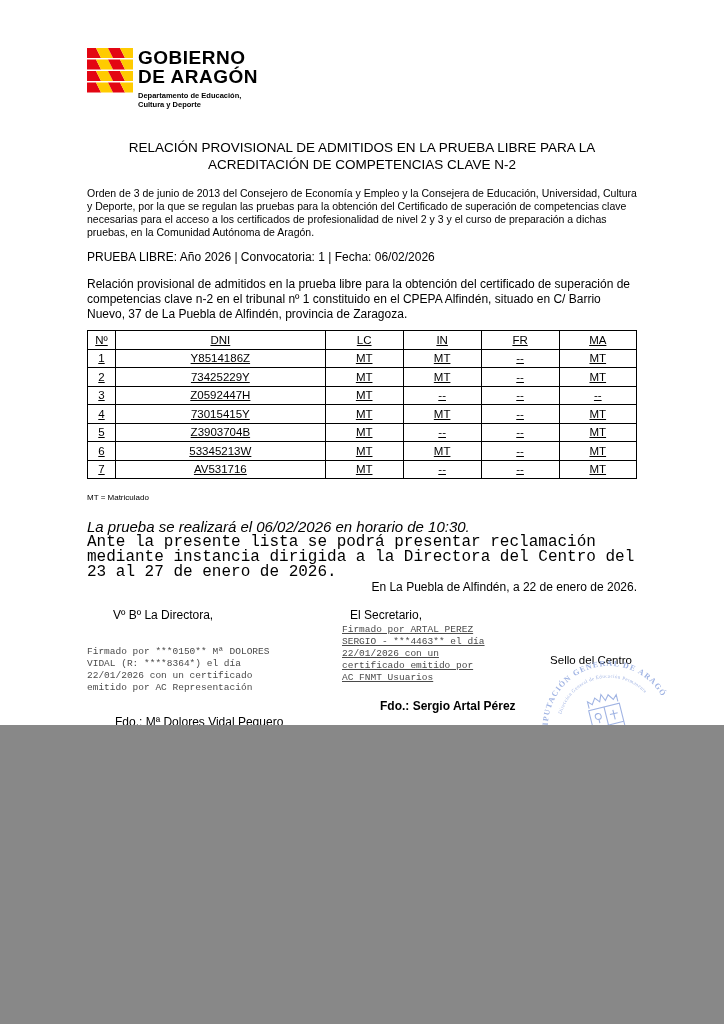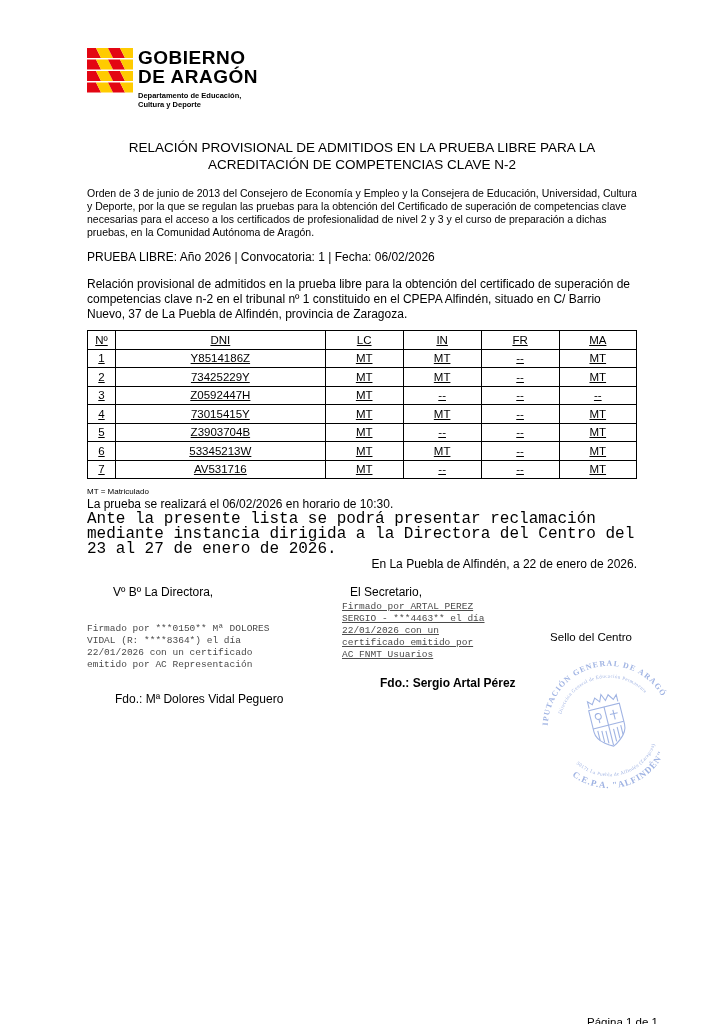--- a/index.html
+++ b/index.html
@@ -1,18 +1,18 @@
 <!DOCTYPE html>
 <html style="--logo-red: #e30613; --logo-yellow: #ffcb00; --stamp-blue: #8fa6de;"><head>
 <meta charset="utf-8">
 <style>
   html,body{margin:0;padding:0;background:#888;}
   .page{
     position:relative;
-    width:724px;height:1024px;
+    width:724px;height:725px;
     background:#ffffff;
     font-family:"Liberation Sans", sans-serif;
     color:#000;
     overflow:hidden;
     margin:0 auto;
   }
   .content{padding:0 87px;}
   
   .logo{display:flex;margin-top:48px;}
   .logo-icon{width:46px;height:45px;flex:0 0 auto;}
@@ -30,22 +30,22 @@
   table.results{margin-top:8px;width:100%;border-collapse:collapse;}
   table.results th, table.results td{
     border:1.5px solid #000;
     height:17.5px;padding:0 2px;
     font-size:11.5px;font-weight:normal;
     text-align:center;vertical-align:middle;text-decoration:underline;
   }
   col.c-num{width:5.1%;} col.c-dni{width:38.2%;}
   col.c-lc{width:14.2%;} col.c-in{width:14.2%;}
   col.c-fr{width:14.2%;} col.c-ma{width:14.1%;}
-  .table-note{margin-top:8px;font-size:8px;line-height:10px;}
-  .exam-line{font-size:12px;line-height:14px;}
+  .table-note{margin-top:14px;font-size:8px;line-height:10px;}
+  .exam-line{margin-top:17px;font-size:15px;line-height:14px;font-style:italic;}
   .claim-par{margin-top:1px;font-size:16px;line-height:15px;font-family:Liberation Mono, monospace;}
   .place-date{font-size:12px;line-height:14px;text-align:right;}
   
   .signatures{display:flex;margin-top:14px;align-items:flex-start;}
   .sig-col-left{width:255px;}
   .sig-col-mid{width:205px;}
   .sig-col-right{flex:1;}
   .sig-role{font-size:12px;line-height:14px;}
   .sig-col-left .sig-role{padding-left:26px;}
   .sig-col-mid .sig-role{padding-left:8px;}

